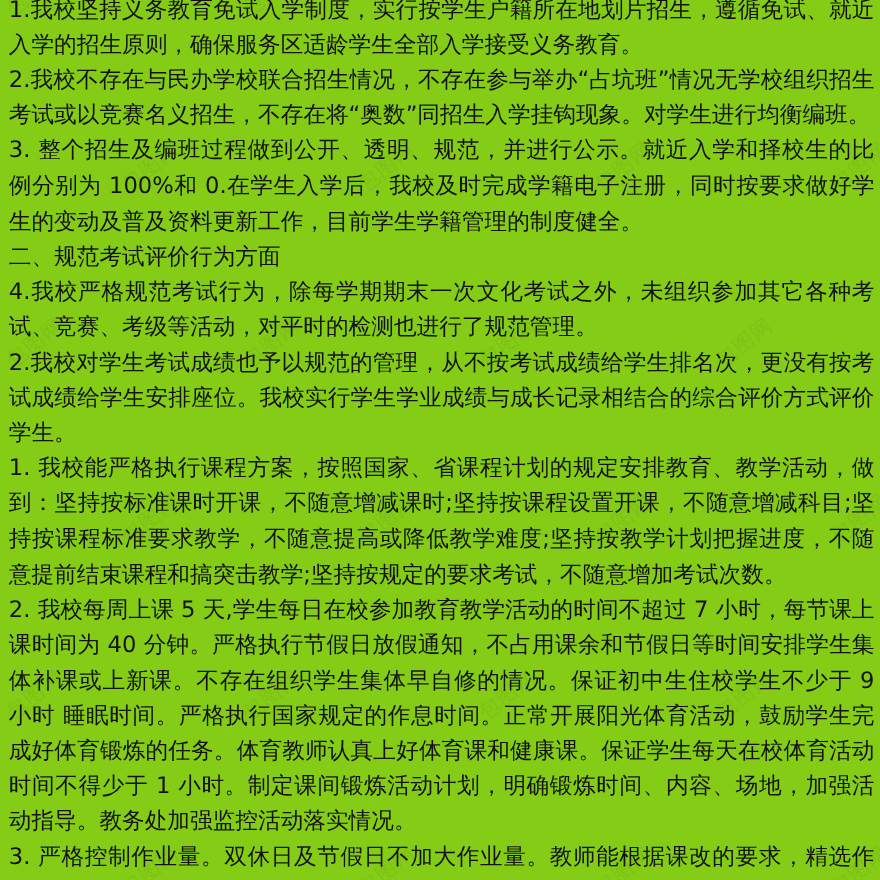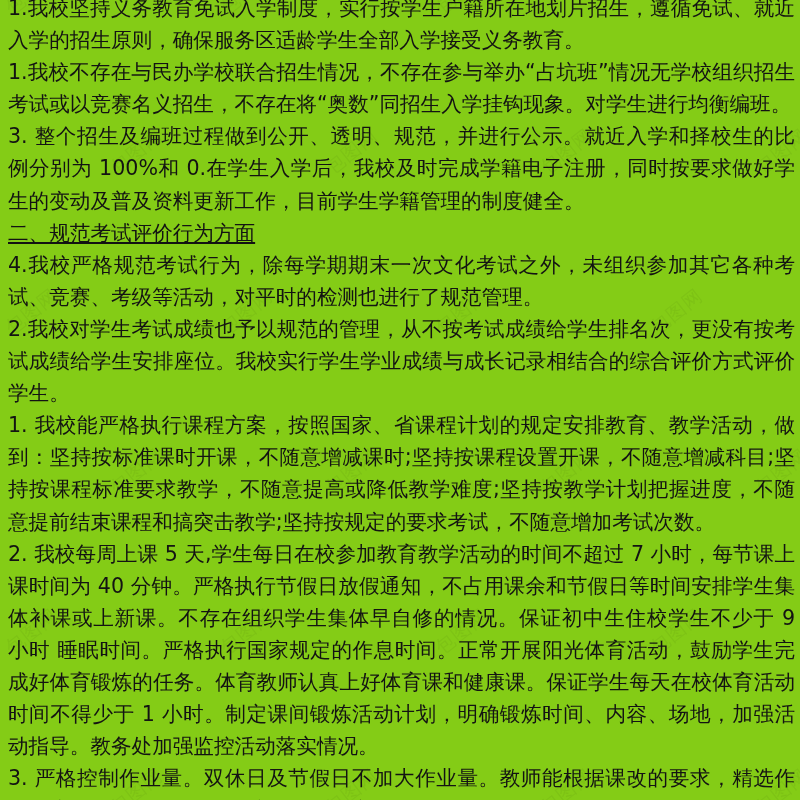--- a/index.html
+++ b/index.html
@@ -56,31 +56,30 @@
     color: #131313;
     text-align: justify;
     text-justify: inter-character;
     text-align-last: left;
     word-break: break-all;
     font-weight: 500;
     letter-spacing: 0px;
   }
   .para.heading {
     text-align: left;
-    text-decoration: underline;
   }
 </style>
 </head>
 <body>
 
 <div id="page">
 
   <div class="doc">
     <p class="para">1.我校坚持义务教育免试入学制度，实行按学生户籍所在地划片招生，遵循免试、就近入学的招生原则，确保服务区适龄学生全部入学接受义务教育。</p>
-    <p class="para">1.我校不存在与民办学校联合招生情况，不存在参与举办“占坑班”情况无学校组织招生考试或以竞赛名义招生，不存在将“奥数”同招生入学挂钩现象。对学生进行均衡编班。</p>
+    <p class="para">2.我校不存在与民办学校联合招生情况，不存在参与举办“占坑班”情况无学校组织招生考试或以竞赛名义招生，不存在将“奥数”同招生入学挂钩现象。对学生进行均衡编班。</p>
     <p class="para">3. 整个招生及编班过程做到公开、透明、规范，并进行公示。就近入学和择校生的比例分别为 100%和 0.在学生入学后，我校及时完成学籍电子注册，同时按要求做好学生的变动及普及资料更新工作，目前学生学籍管理的制度健全。</p>
     <p class="para heading">二、规范考试评价行为方面</p>
     <p class="para">4.我校严格规范考试行为，除每学期期末一次文化考试之外，未组织参加其它各种考试、竞赛、考级等活动，对平时的检测也进行了规范管理。</p>
     <p class="para">2.我校对学生考试成绩也予以规范的管理，从不按考试成绩给学生排名次，更没有按考试成绩给学生安排座位。我校实行学生学业成绩与成长记录相结合的综合评价方式评价学生。</p>
     <p class="para">1. 我校能严格执行课程方案，按照国家、省课程计划的规定安排教育、教学活动，做到：坚持按标准课时开课，不随意增减课时;坚持按课程设置开课，不随意增减科目;坚持按课程标准要求教学，不随意提高或降低教学难度;坚持按教学计划把握进度，不随意提前结束课程和搞突击教学;坚持按规定的要求考试，不随意增加考试次数。</p>
     <p class="para">2. 我校每周上课 5 天,学生每日在校参加教育教学活动的时间不超过 7 小时，每节课上课时间为 40 分钟。严格执行节假日放假通知，不占用课余和节假日等时间安排学生集体补课或上新课。不存在组织学生集体早自修的情况。保证初中生住校学生不少于 9 小时 睡眠时间。严格执行国家规定的作息时间。正常开展阳光体育活动，鼓励学生完成好体育锻炼的任务。体育教师认真上好体育课和健康课。保证学生每天在校体育活动时间不得少于 1 小时。制定课间锻炼活动计划，明确锻炼时间、内容、场地，加强活动指导。教务处加强监控活动落实情况。</p>
     <p class="para">3. 严格控制作业量。双休日及节假日不加大作业量。教师能根据课改的要求，精选作业内容，不布置机械性、重复性、难度过大的作业，每日作业时间控制在 90 分钟以内，作业量适中。</p>
 
   </div>
 

